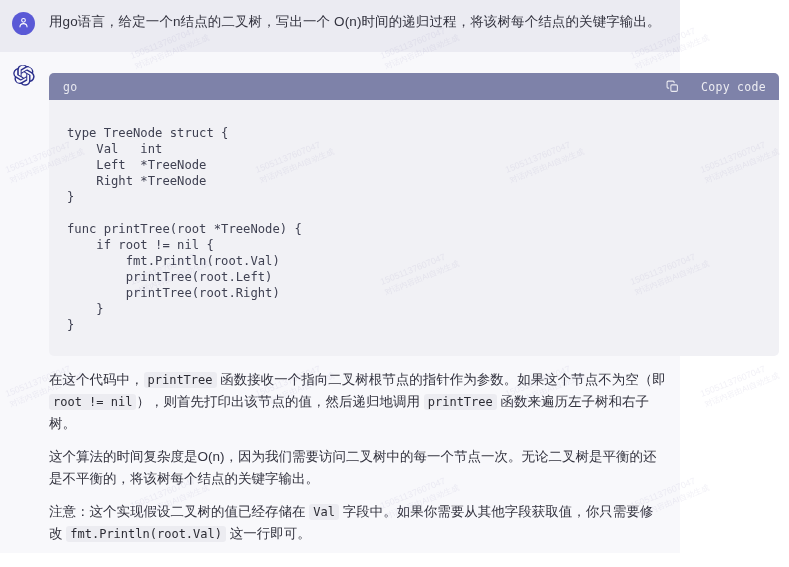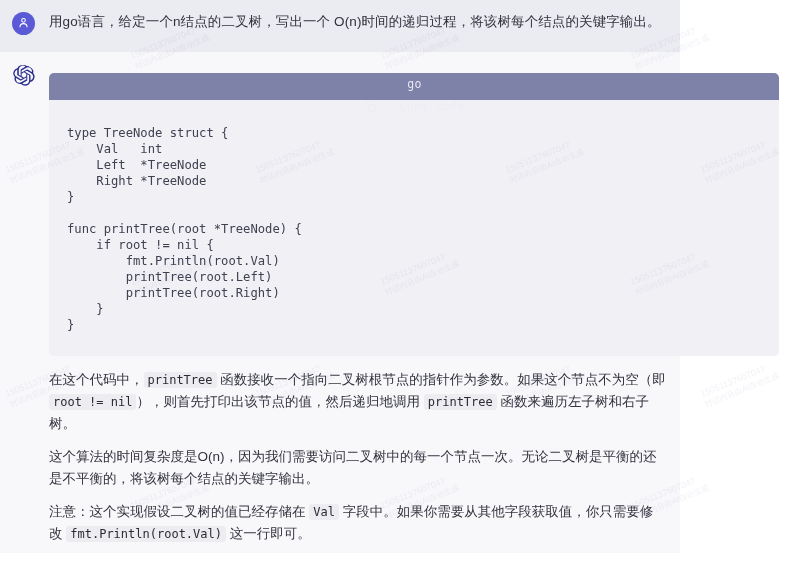--- a/index.html
+++ b/index.html
@@ -99,21 +99,20 @@
     width: 730px;
   }
   .code-header {
     background: #7e82a9;
     height: 27px;
     display: flex;
     align-items: center;
     justify-content: space-between;
     padding: 0 13px 0 14px;
     box-sizing: border-box;
-    flex-direction: column;
   }
   .code-lang {
     font-family: "DejaVu Sans Mono", "Liberation Mono", monospace;
     font-size: 11.5px;
     color: #e7e7ef;
     letter-spacing: 0.3px;
   }
   .copy-wrap {
     display: flex;
     align-items: center;

